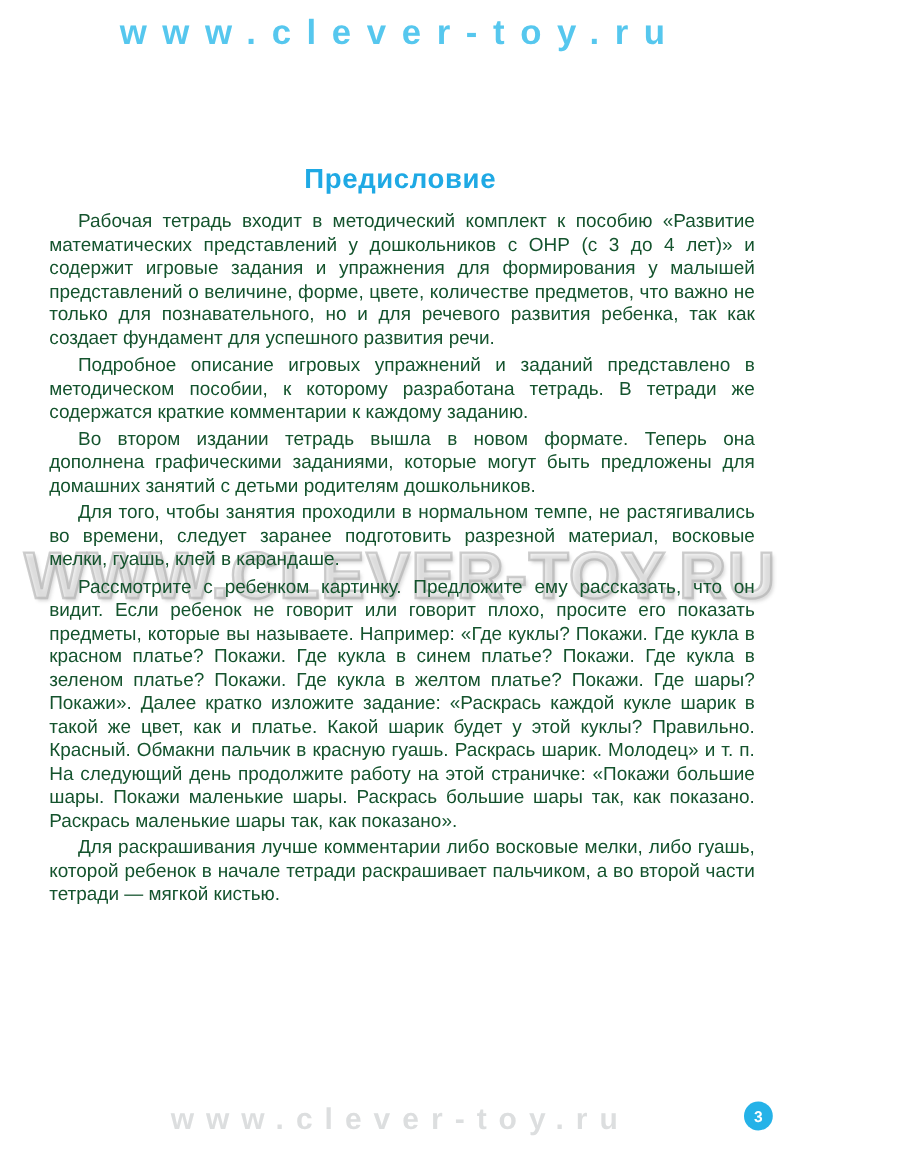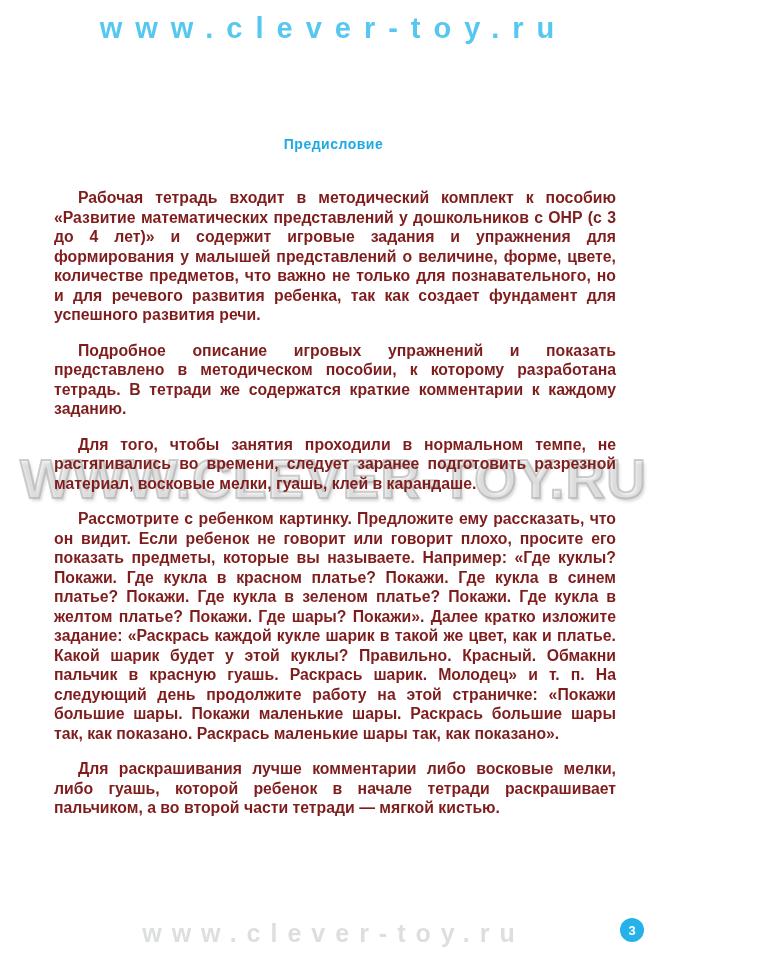--- a/index.html
+++ b/index.html
@@ -59,44 +59,43 @@
     z-index: 0;
   }
 
   
   .title {
     position: absolute;
     top: 136px;
     left: 0;
     width: 100%;
     text-align: center;
-    font-size: 14px;
+    font-size: 23px;
     font-weight: bold;
     letter-spacing: 0.5px;
     color: #1fa9e4;
     z-index: 1;
   }
 
   
   .content {
     position: absolute;
     top: 172px;
     left: 38px;
     right: 35px;
     z-index: 1;
   }
   .content p {
-    margin: 16px;
+    margin: 3px;
     text-indent: 24px;
     text-align: justify;
     font-size: 15.8px;
     line-height: 19.5px;
-    color: #7f1d1d;
+    color: #14532d;
     hyphens: auto;
-    font-weight: bold;
   }
   .content p.closing { margin-top: 13px; }
 
   
   .page-num {
     position: absolute;
     right: 23px;
     bottom: 18px;
     width: 24px;
     height: 24px;
@@ -117,21 +116,22 @@
 <div class="page">
 
   <div class="wm-top">www.clever-toy.ru</div>
 
   <div class="title">Предисловие</div>
 
   <div class="wm-middle">www.clever-toy.ru</div>
 
   <div class="content">
     <p>Рабочая тетрадь входит в методический комплект к пособию «Развитие математических представлений у дошкольников с ОНР (с 3 до 4 лет)» и содержит игровые задания и упражнения для формирования у малышей представлений о величине, форме, цвете, количестве предметов, что важно не только для познавательного, но и для речевого развития ребенка, так как создает фундамент для успешного развития речи.</p>
-    <p>Подробное описание игровых упражнений и показать представлено в методическом пособии, к которому разработана тетрадь. В тетради же содержатся краткие комментарии к каждому заданию.</p>
+    <p>Подробное описание игровых упражнений и заданий представлено в методическом пособии, к которому разработана тетрадь. В тетради же содержатся краткие комментарии к каждому заданию.</p>
+    <p>Во втором издании тетрадь вышла в новом формате. Теперь она дополнена графическими заданиями, которые могут быть предложены для домашних занятий с детьми родителям дошкольников.</p>
     <p>Для того, чтобы занятия проходили в нормальном темпе, не растягивались во времени, следует заранее подготовить разрезной материал, восковые мелки, гуашь, клей в карандаше.</p>
     <p>Рассмотрите с ребенком картинку. Предложите ему рассказать, что он видит. Если ребенок не говорит или говорит плохо, просите его показать предметы, которые вы называете. Например: «Где куклы? Покажи. Где кукла в красном платье? Покажи. Где кукла в синем платье? Покажи. Где кукла в зеленом платье? Покажи. Где кукла в желтом платье? Покажи. Где шары? Покажи». Далее кратко изложите задание: «Раскрась каждой кукле шарик в такой же цвет, как и платье. Какой шарик будет у этой куклы? Правильно. Красный. Обмакни пальчик в красную гуашь. Раскрась шарик. Молодец» и т. п. На следующий день продолжите работу на этой страничке: «Покажи большие шары. Покажи маленькие шары. Раскрась большие шары так, как показано. Раскрась маленькие шары так, как показано».</p>
     <p>Для раскрашивания лучше комментарии либо восковые мелки, либо гуашь, которой ребенок в начале тетради раскрашивает пальчиком, а во второй части тетради — мягкой кистью.</p>
   </div>
 
   <div class="wm-bottom">www.clever-toy.ru</div>
 
   <div class="page-num">3</div>
 
 </div>

